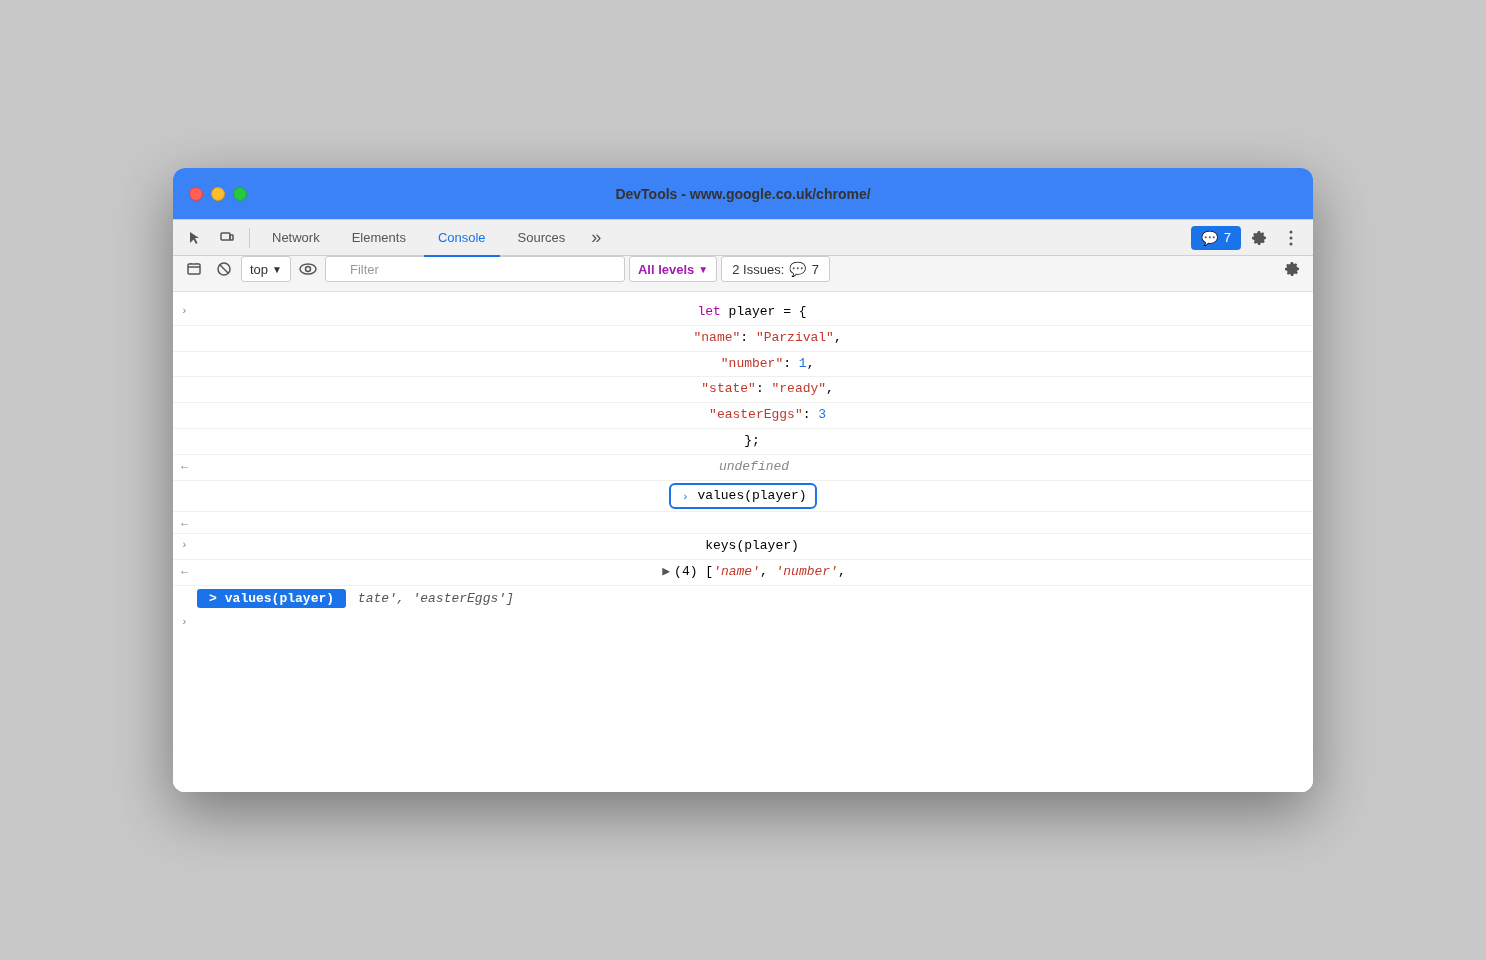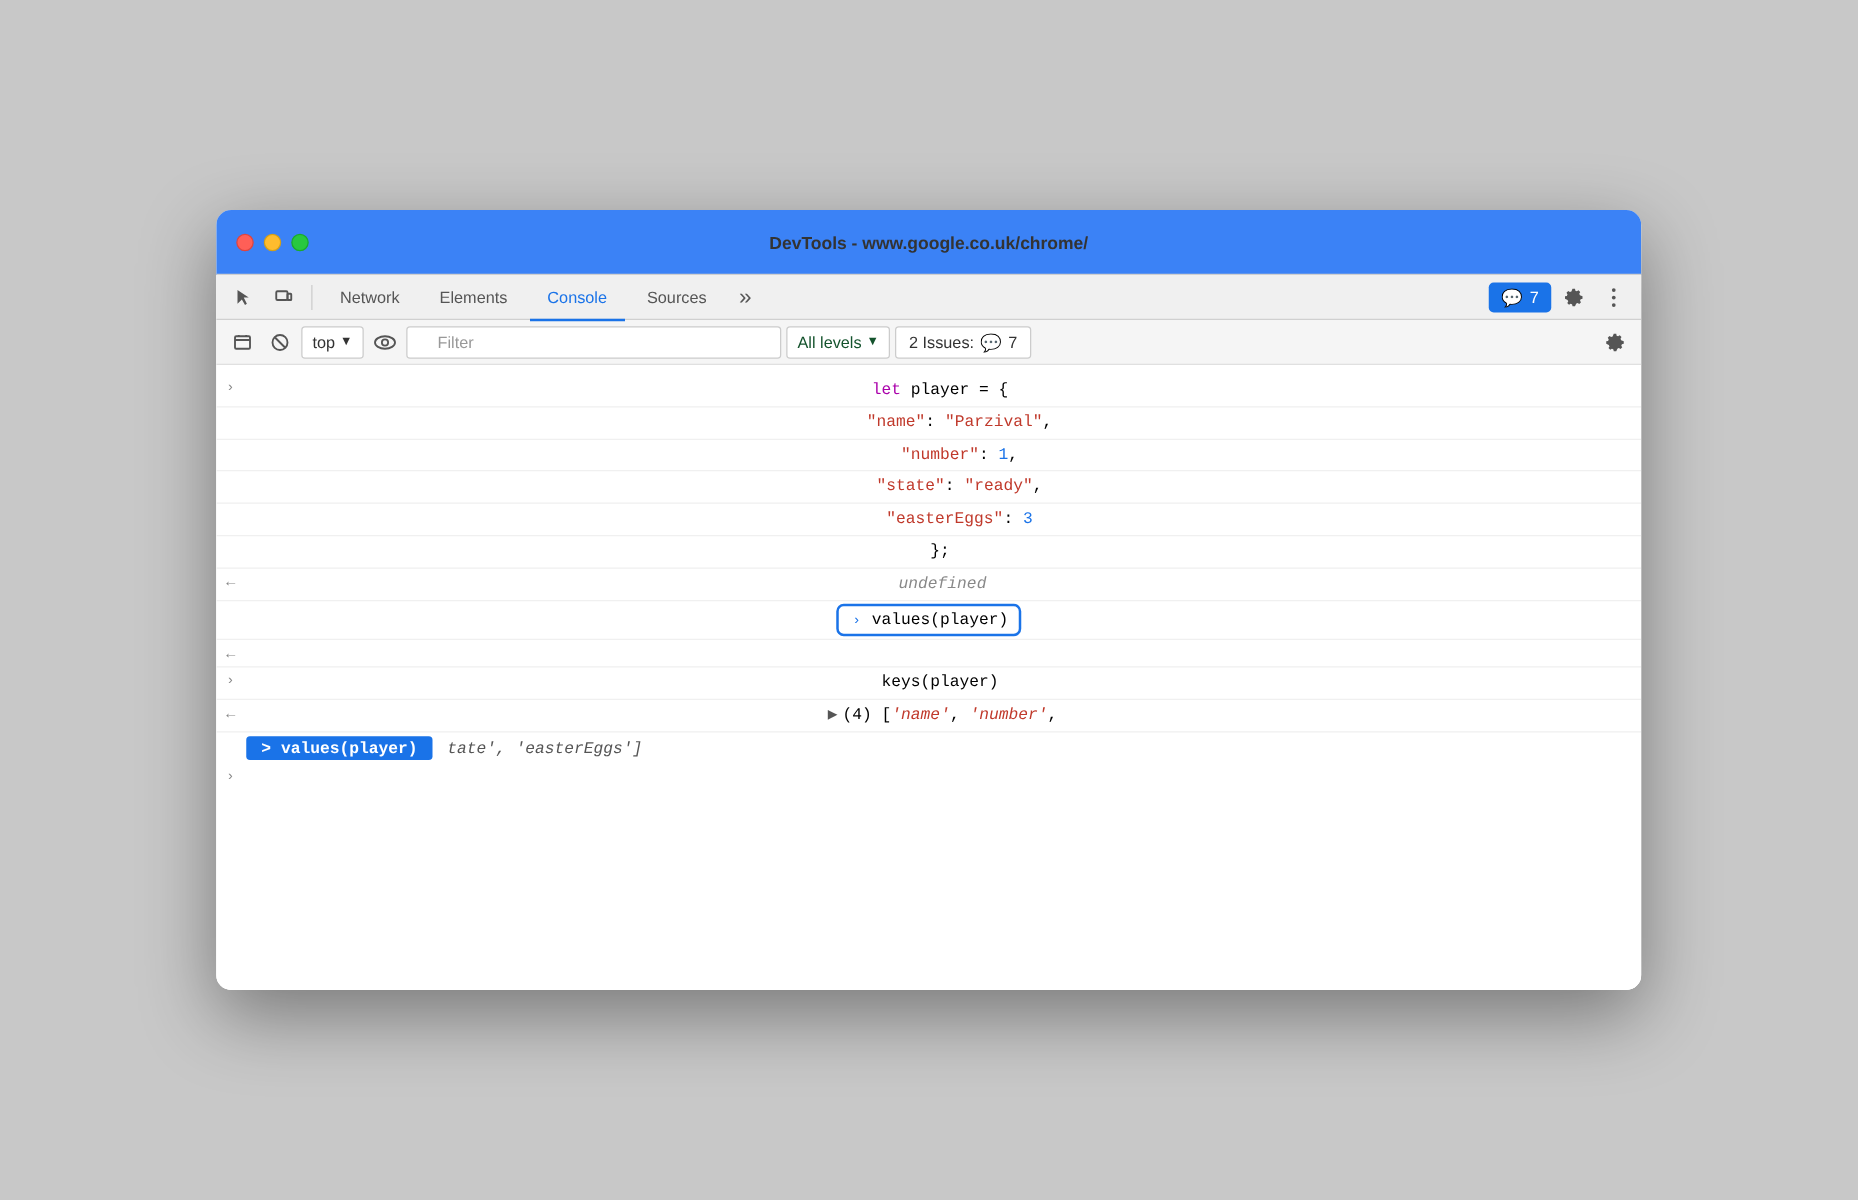--- a/index.html
+++ b/index.html
@@ -147,21 +147,21 @@
       justify-content: center;
       cursor: pointer;
       border-radius: 4px;
       color: #555;
       font-size: 16px;
     }
 
     
     .toolbar {
       display: flex;
-      align-items: center;
+      align-items: flex-start;
       background: #f5f5f5;
       border-bottom: 1px solid #e0e0e0;
       padding: 0 8px;
       height: 36px;
       gap: 4px;
     }
 
     .toolbar-btn {
       width: 26px;
       height: 26px;
@@ -205,23 +205,24 @@
 
     .level-selector {
       display: flex;
       align-items: center;
       gap: 4px;
       padding: 2px 8px;
       border: 1px solid #ccc;
       border-radius: 3px;
       cursor: pointer;
       font-size: 13px;
-      color: #14532d;
+      color: #a21caf;
       background: #fff;
       height: 26px;
+      font-weight: bold;
     }
 
     .issues-btn {
       display: flex;
       align-items: center;
       gap: 5px;
       padding: 2px 10px;
       border: 1px solid #ccc;
       border-radius: 3px;
       cursor: pointer;

